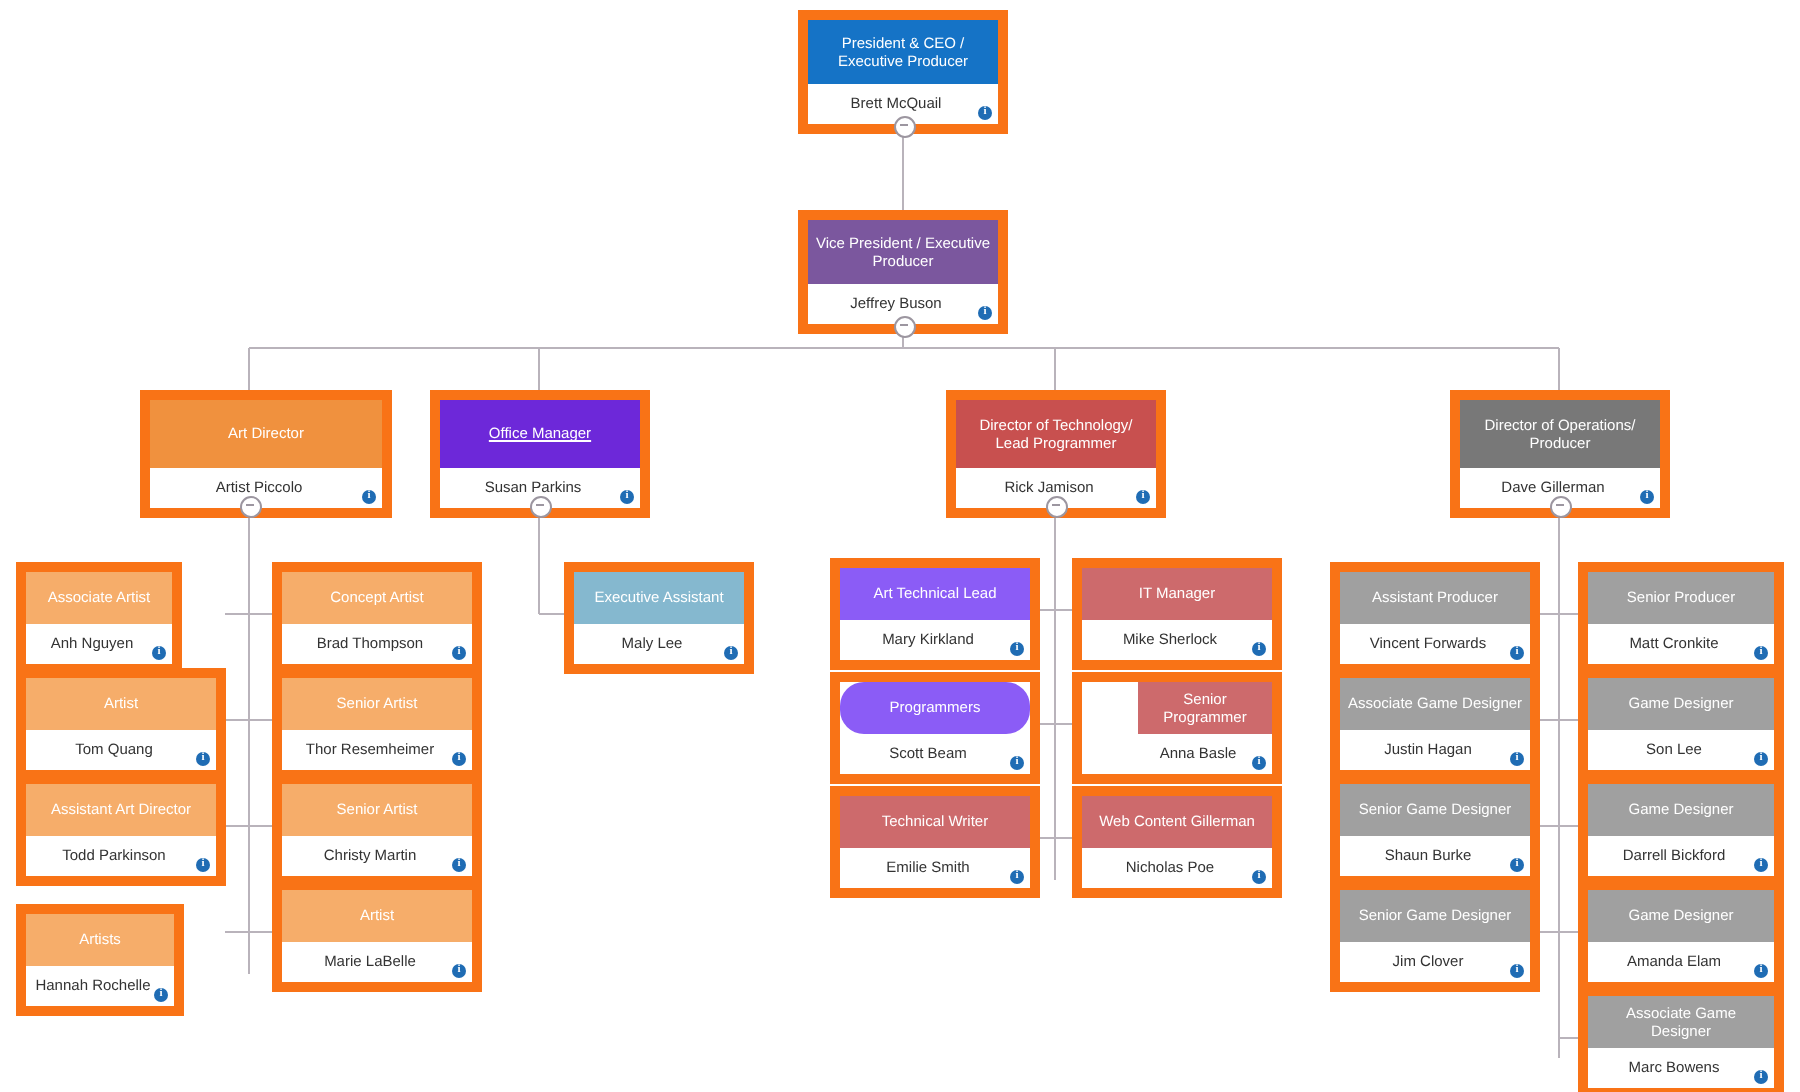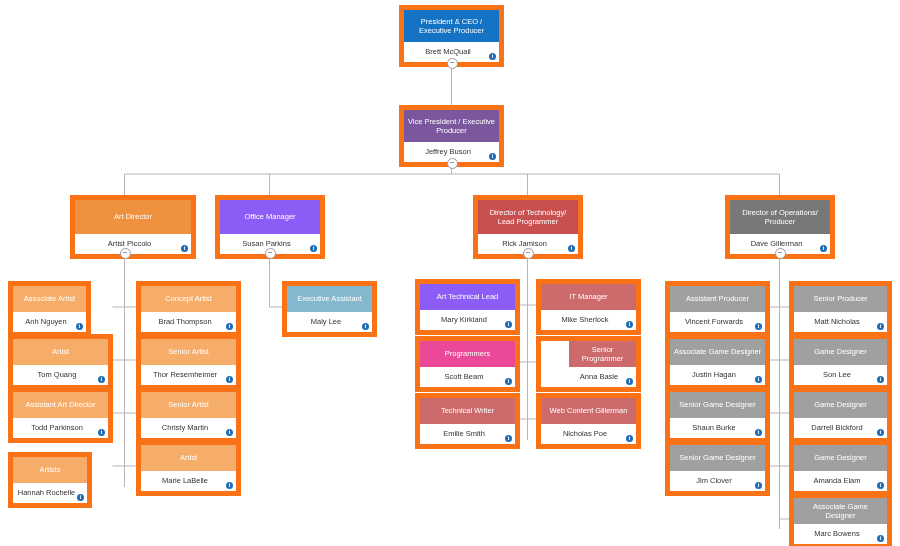--- a/index.html
+++ b/index.html
@@ -174,21 +174,21 @@
 
   <div class="node lvl1" style="left:70px; top:195px; width:126px;">
     <div class="title" style="background:#f0913e;">Art Director</div>
     <div class="body">
       <span>Artist Piccolo</span>
       <span class="info">i</span>
     </div>
   </div>
 
   <div class="node lvl1" style="left:215px; top:195px; width:110px;">
-    <div class="title" style="background:#8b5cf6;">Office Manager</div>
+    <div class="title" style="background:#6d28d9;text-decoration:underline;">Office Manager</div>
     <div class="body">
       <span>Susan Parkins</span>
       <span class="info">i</span>
     </div>
   </div>
 
   <div class="node lvl1" style="left:473px; top:195px; width:110px;">
     <div class="title" style="background:#c8504f;">Director of Technology/ Lead Programmer</div>
     <div class="body">
       <span>Rick Jamison</span>
@@ -271,21 +271,21 @@
   </div>
 
   <div class="node h-1line" style="left:415px; top:279px; width:105px;">
     <div class="title" style="background:#8b5cf6;">Art Technical Lead</div>
     <div class="body">
       <span>Mary Kirkland</span>
       <span class="info">i</span>
     </div>
   </div>
   <div class="node h-1line" style="left:415px; top:336px; width:105px;">
-    <div class="title" style="background:#ec4899;">Programmers</div>
+    <div class="title" style="background:#8b5cf6;border-radius:12px;">Programmers</div>
     <div class="body">
       <span>Scott Beam</span>
       <span class="info">i</span>
     </div>
   </div>
   <div class="node h-1line" style="left:415px; top:393px; width:105px;">
     <div class="title" style="background:#cd6a6c;">Technical Writer</div>
     <div class="body">
       <span>Emilie Smith</span>
       <span class="info">i</span>
@@ -339,21 +339,21 @@
     <div class="title" style="background:#a0a0a0;">Senior Game Designer</div>
     <div class="body">
       <span>Jim Clover</span>
       <span class="info">i</span>
     </div>
   </div>
 
   <div class="node h-1line" style="left:789px; top:281px; width:103px;">
     <div class="title" style="background:#a0a0a0;">Senior Producer</div>
     <div class="body">
-      <span>Matt Nicholas</span>
+      <span>Matt Cronkite</span>
       <span class="info">i</span>
     </div>
   </div>
   <div class="node h-1line" style="left:789px; top:334px; width:103px;">
     <div class="title" style="background:#a0a0a0;">Game Designer</div>
     <div class="body">
       <span>Son Lee</span>
       <span class="info">i</span>
     </div>
   </div>

